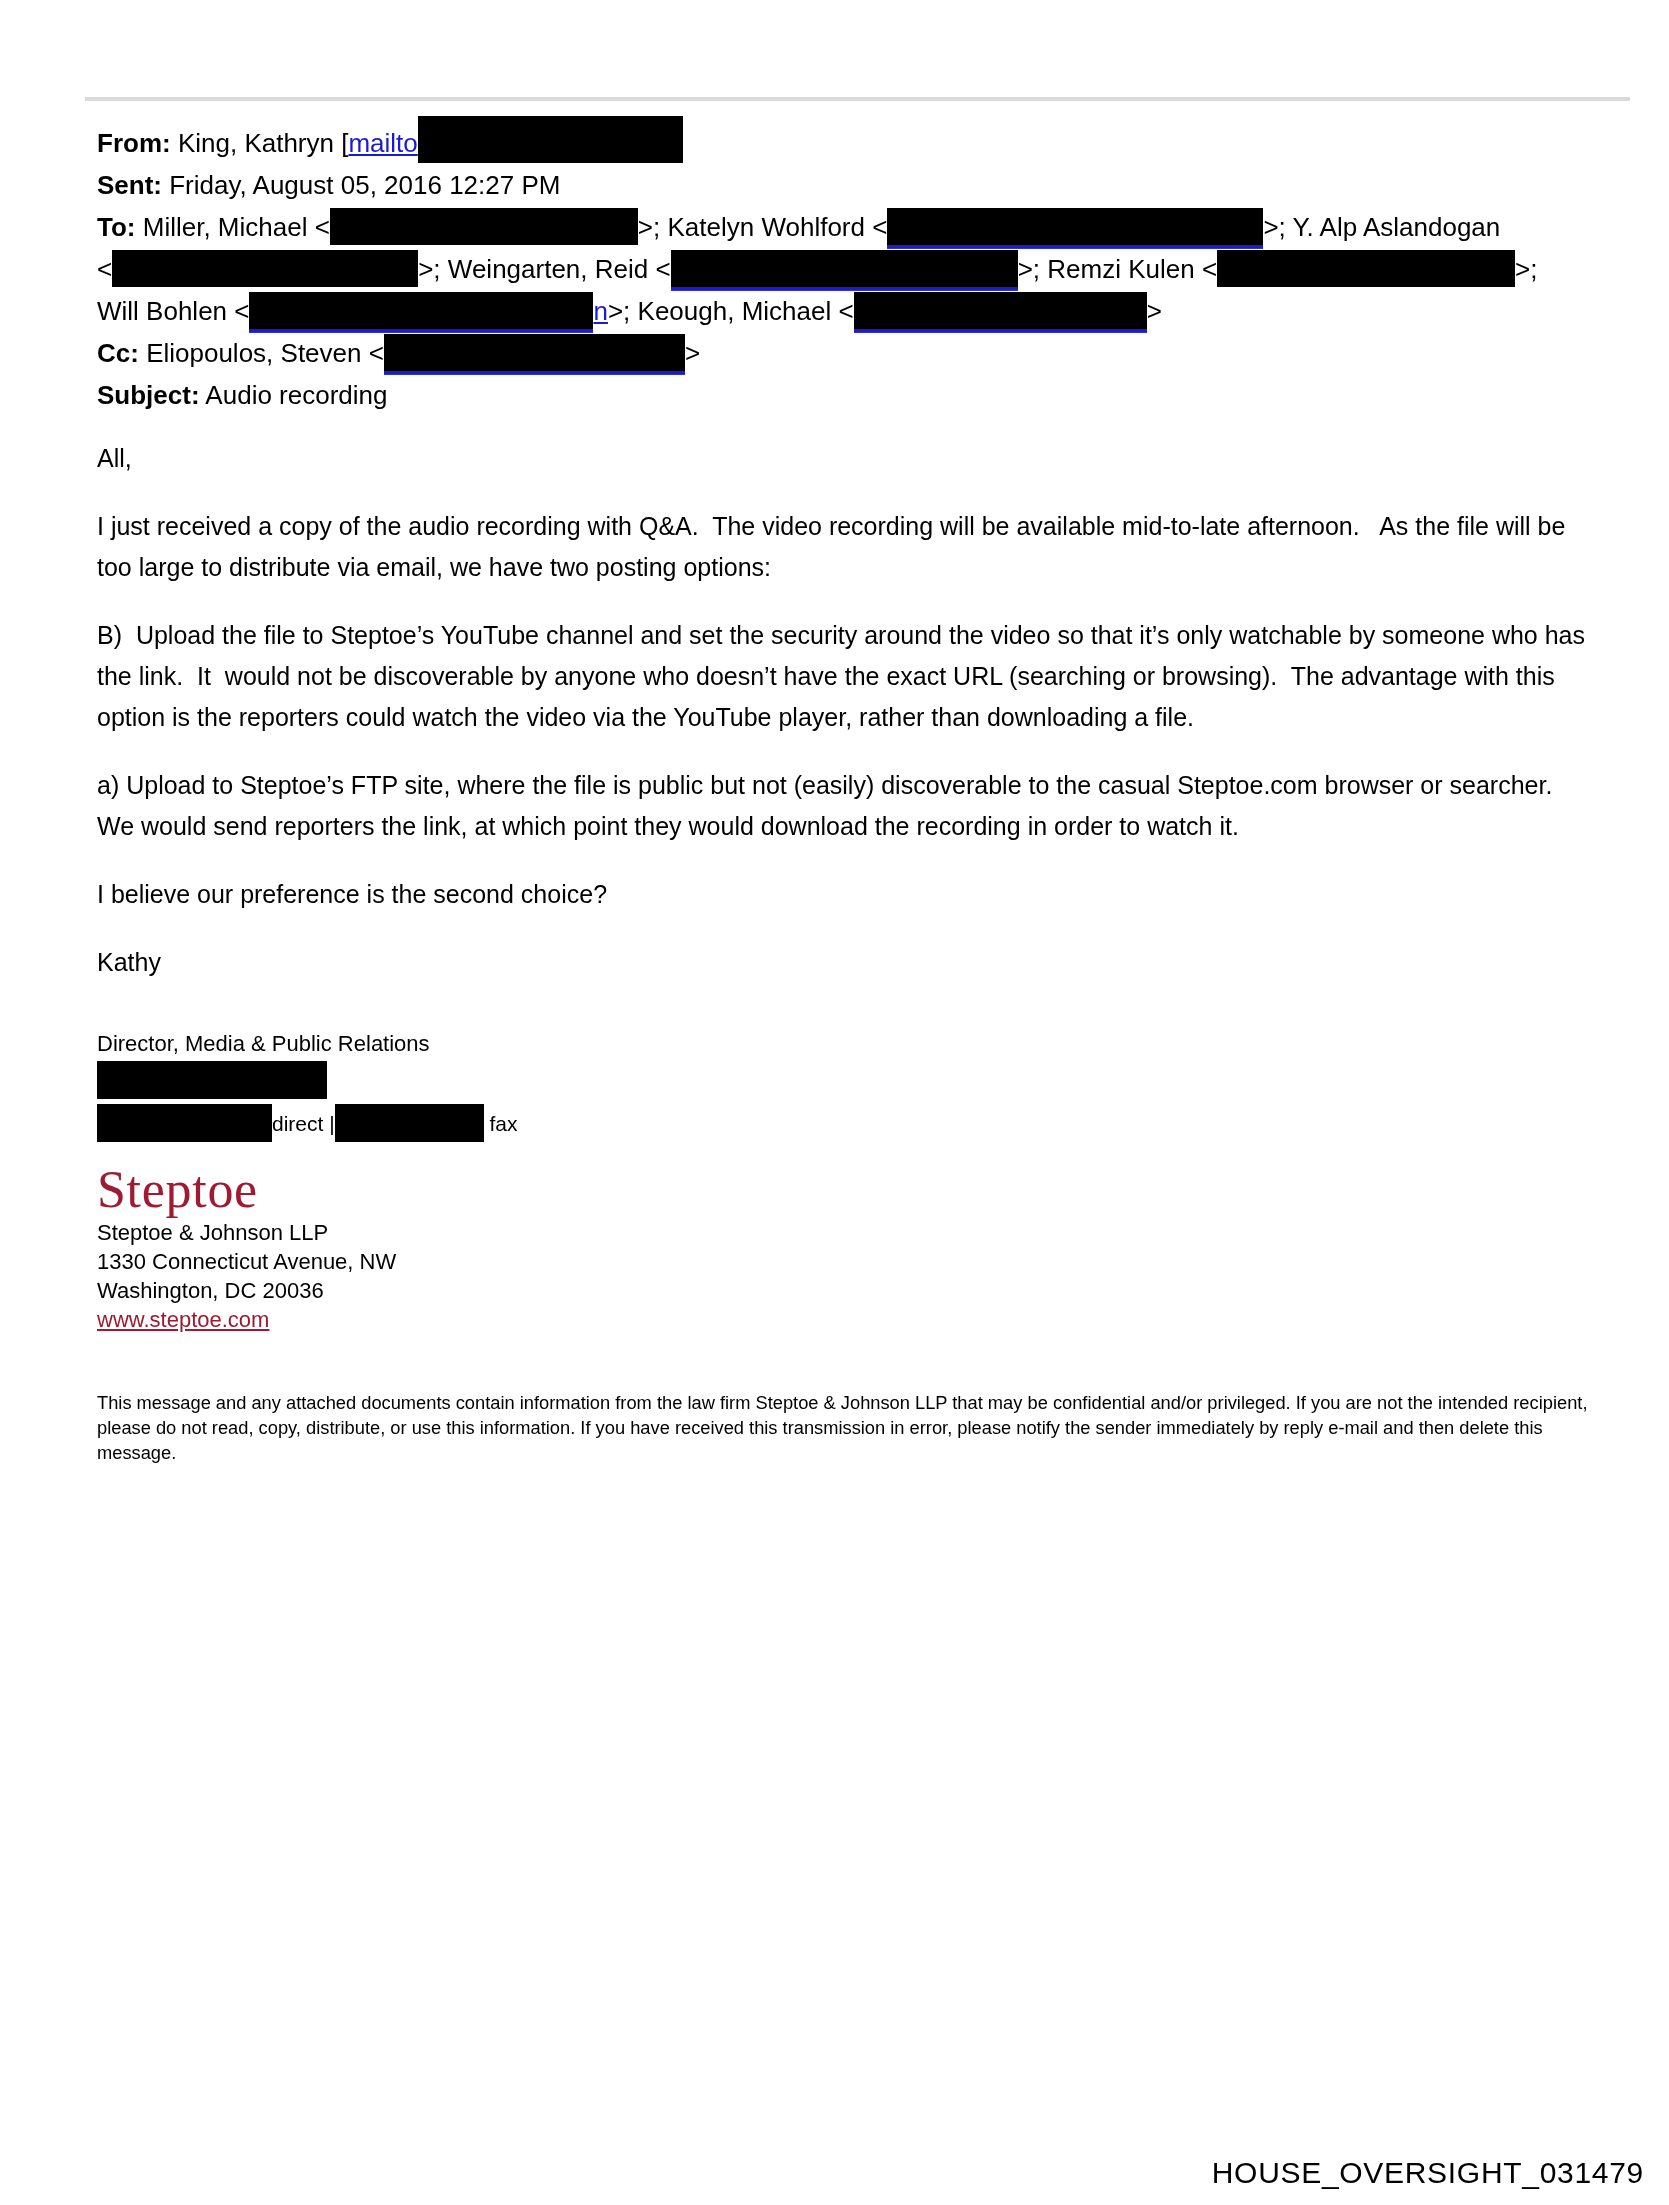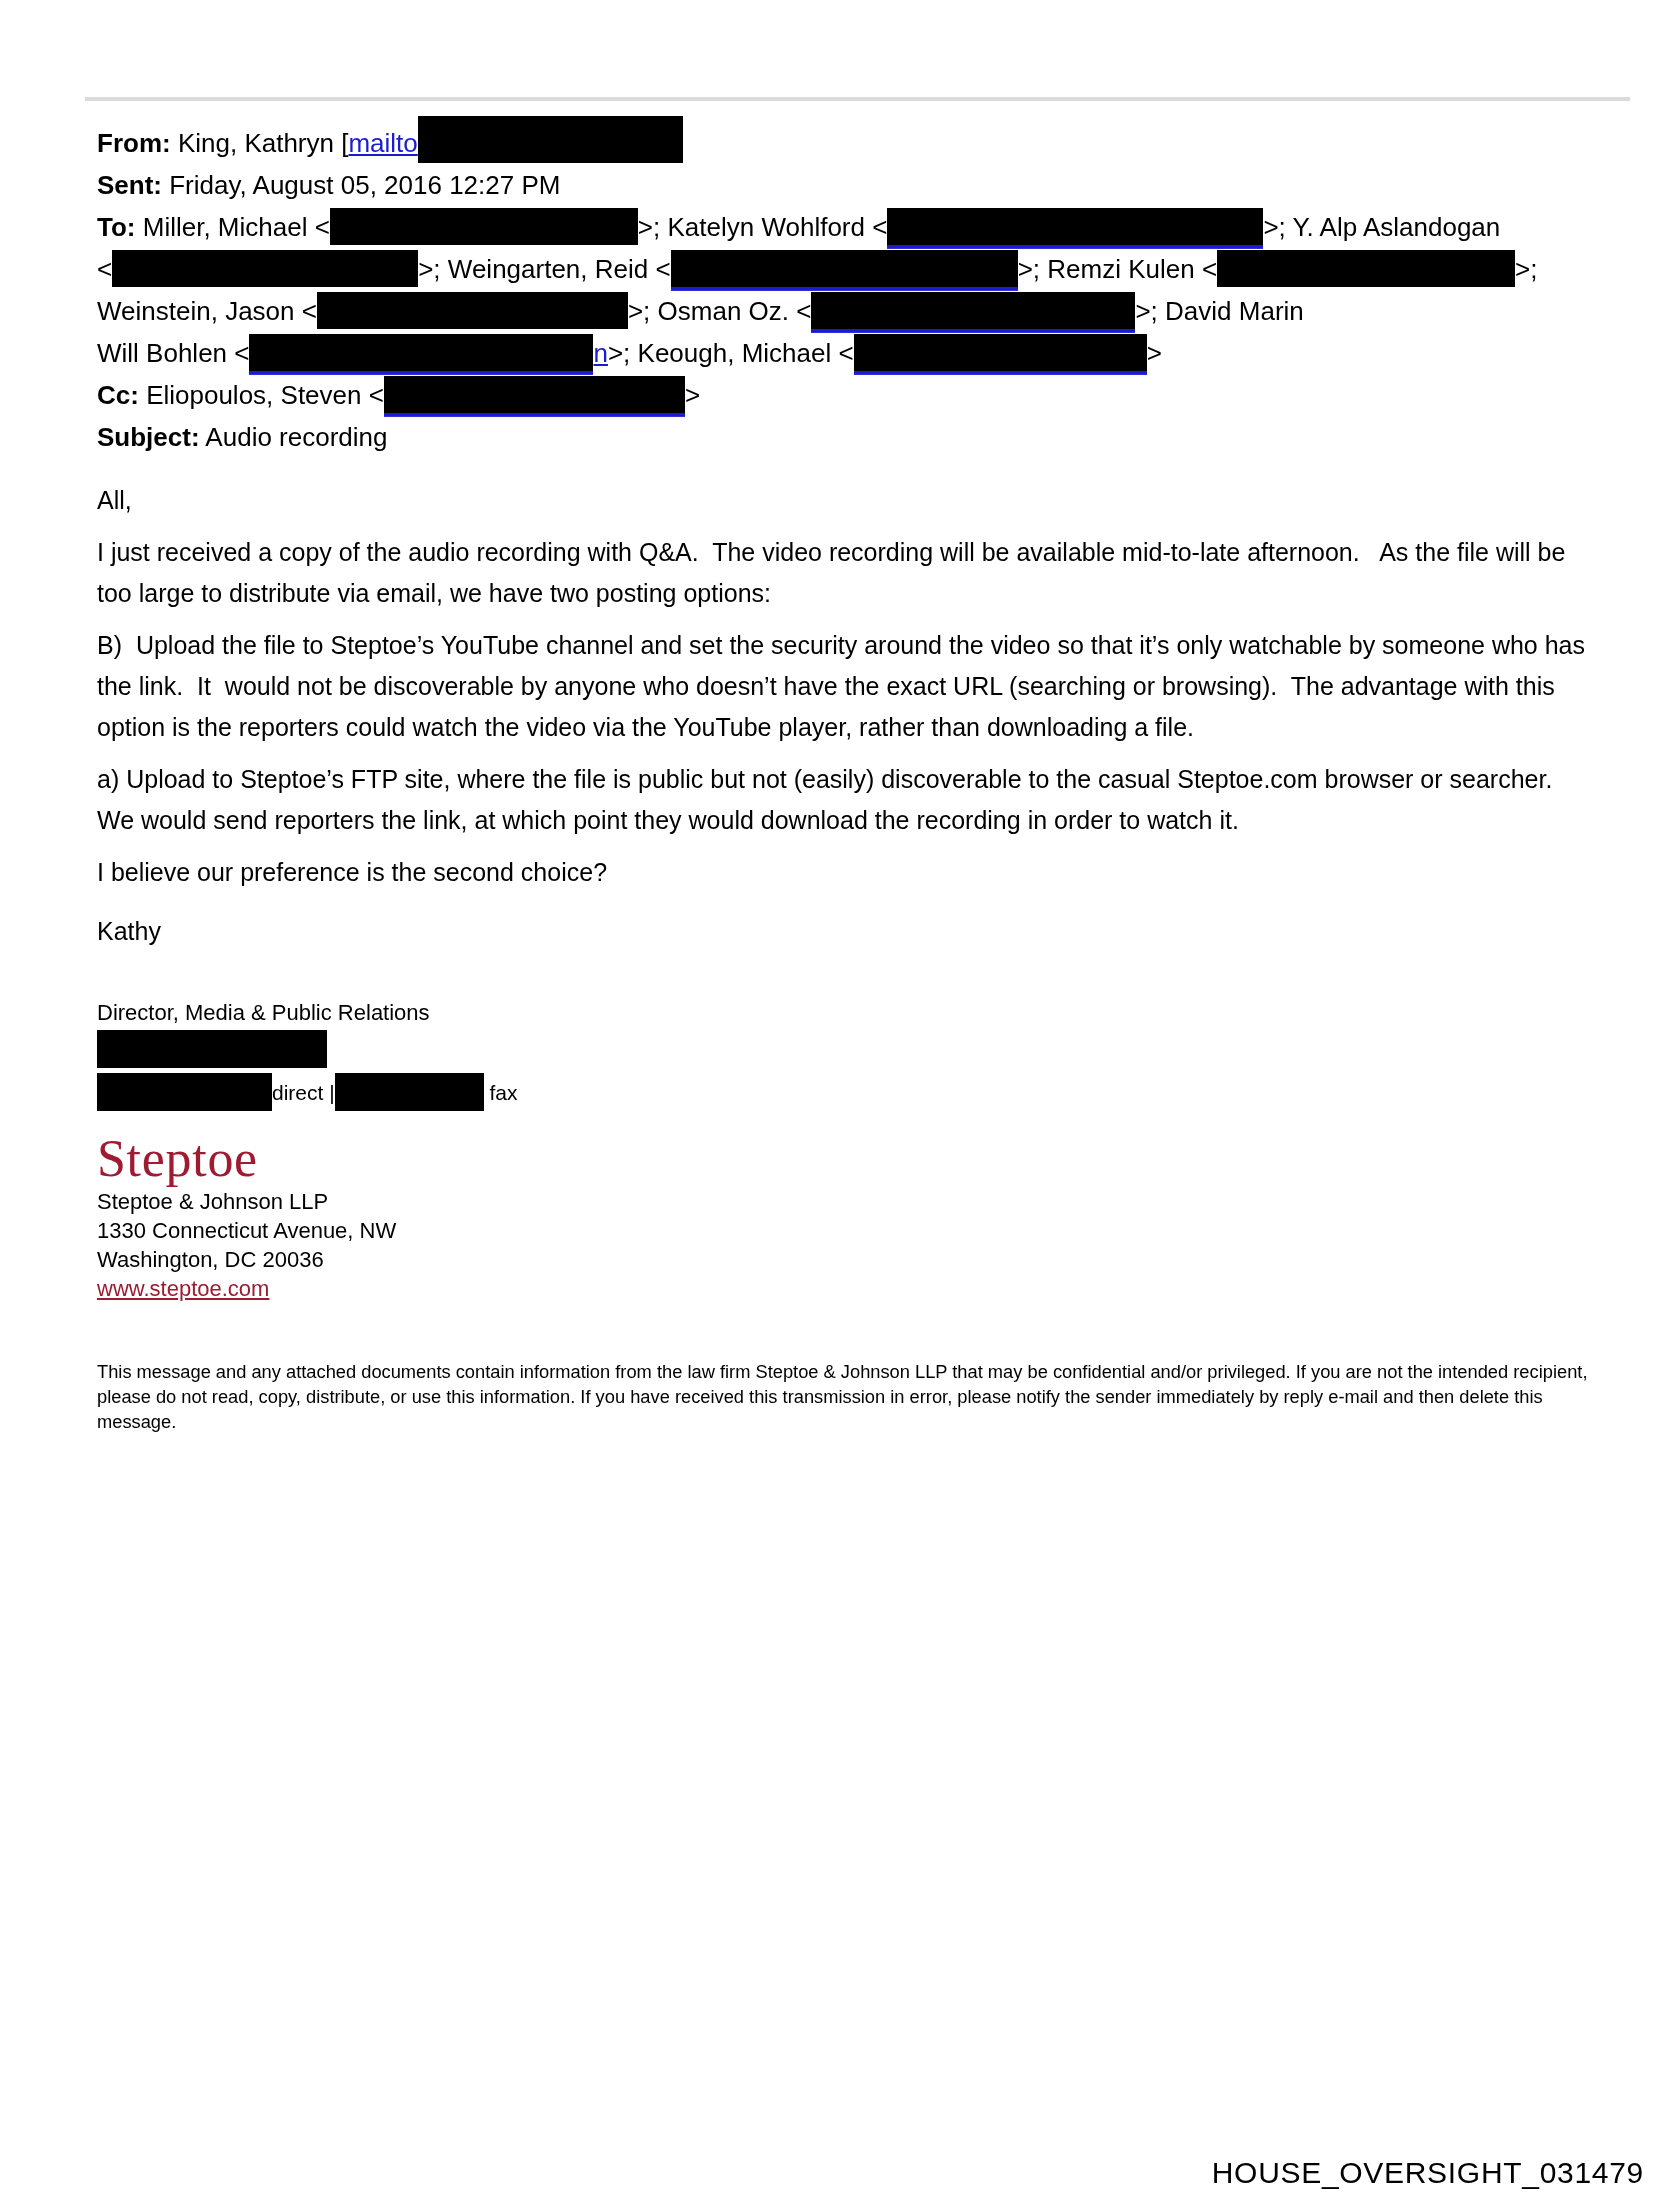--- a/index.html
+++ b/index.html
@@ -14,21 +14,21 @@
   .bold{font-weight:bold;}
   .link{color:#1b1bd1;text-decoration:underline;}
 
   
   .redact{display:inline-block;background:#000;height:37px;vertical-align:-8.5px;}
   .redact.tall{height:47px;vertical-align:-11px;}
   .redact.link-under{box-shadow:0 3.9px 0 0 #1b1bd1;}
 
   
   .body-block{font-size:25px;line-height:41px;}
-  .body-block p{margin:11px 0;max-width:1492px;}
+  .body-block p{margin:27px 0;max-width:1492px;}
   p.salutation{margin-top:22px;}
   .closing{margin:18.3px 0 0 0;}
   .closing div{max-width:1492px;}
 
   
   .sig{margin-top:46px;}
   .sig-name{font-size:27.5px;font-weight:bold;line-height:37px;}
   .sig-title{font-size:22px;line-height:30px;}
   .sig-redline{font-size:21px;line-height:43px;white-space:nowrap;}
   .sig-redline .redact{height:38px;vertical-align:-10.5px;}
@@ -49,21 +49,20 @@
 <div class="page">
   <div class="top-rule"></div>
 
   <div class="content">
 
     <div class="headers" id="headers">
         <div class="hline"><span class="bold">From:</span><span> King, Kathryn [</span><span class="link">mailto</span><span class="redact tall" style="width: 265px;"></span></div>
         <div class="hline"><span class="bold">Sent:</span><span> Friday, August 05, 2016 12:27 PM</span></div>
         <div class="hline"><span class="bold">To:</span><span> Miller, Michael &lt;</span><span class="redact" style="width: 308px;"></span><span>&gt;; Katelyn Wohlford &lt;</span><span class="redact link-under" style="width: 376px;"></span><span>&gt;; Y. Alp Aslandogan</span></div>
         <div class="hline"><span>&lt;</span><span class="redact" style="width: 306px;"></span><span>&gt;; Weingarten, Reid &lt;</span><span class="redact link-under" style="width: 347px;"></span><span>&gt;; Remzi Kulen &lt;</span><span class="redact" style="width: 298px;"></span><span>&gt;;</span></div>
-        <div class="hline"><span>Weinstein, Jason &lt;</span><span class="redact" style="width: 311px;"></span><span>&gt;; Osman Oz. &lt;</span><span class="redact link-under" style="width: 324px;"></span><span>&gt;; David Marin</span></div>
         <div class="hline"><span>Will Bohlen &lt;</span><span class="redact link-under" style="width: 344px;"></span><span class="link">n</span><span>&gt;; Keough, Michael &lt;</span><span class="redact link-under" style="width: 293px;"></span><span>&gt;</span></div>
         <div class="hline"><span class="bold">Cc:</span><span> Eliopoulos, Steven &lt;</span><span class="redact link-under" style="width: 301px;"></span><span>&gt;</span></div>
         <div class="hline"><span class="bold">Subject:</span><span> Audio recording</span></div>
       </div>
 
     <div class="body-block">
       <p class="salutation">All,</p>
       <p>I just received a copy of the audio recording with Q&amp;A.&nbsp; The video recording will be available mid-to-late afternoon.&nbsp;&nbsp; As the file will be too large to distribute via email, we have two posting options:</p>
       <p>B)&nbsp; Upload the file to Steptoe’s YouTube channel and set the security around the video so that it’s only watchable by someone who has the link.&nbsp; It&nbsp; would not be discoverable by anyone who doesn’t have the exact URL (searching or browsing).&nbsp; The advantage with this option is the reporters could watch the video via the YouTube player, rather than downloading a file.</p>
       <p>a) Upload to Steptoe’s FTP site, where the file is public but not (easily) discoverable to the casual Steptoe.com browser or searcher.&nbsp; We would send reporters the link, at which point they would download the recording in order to watch it.</p>

